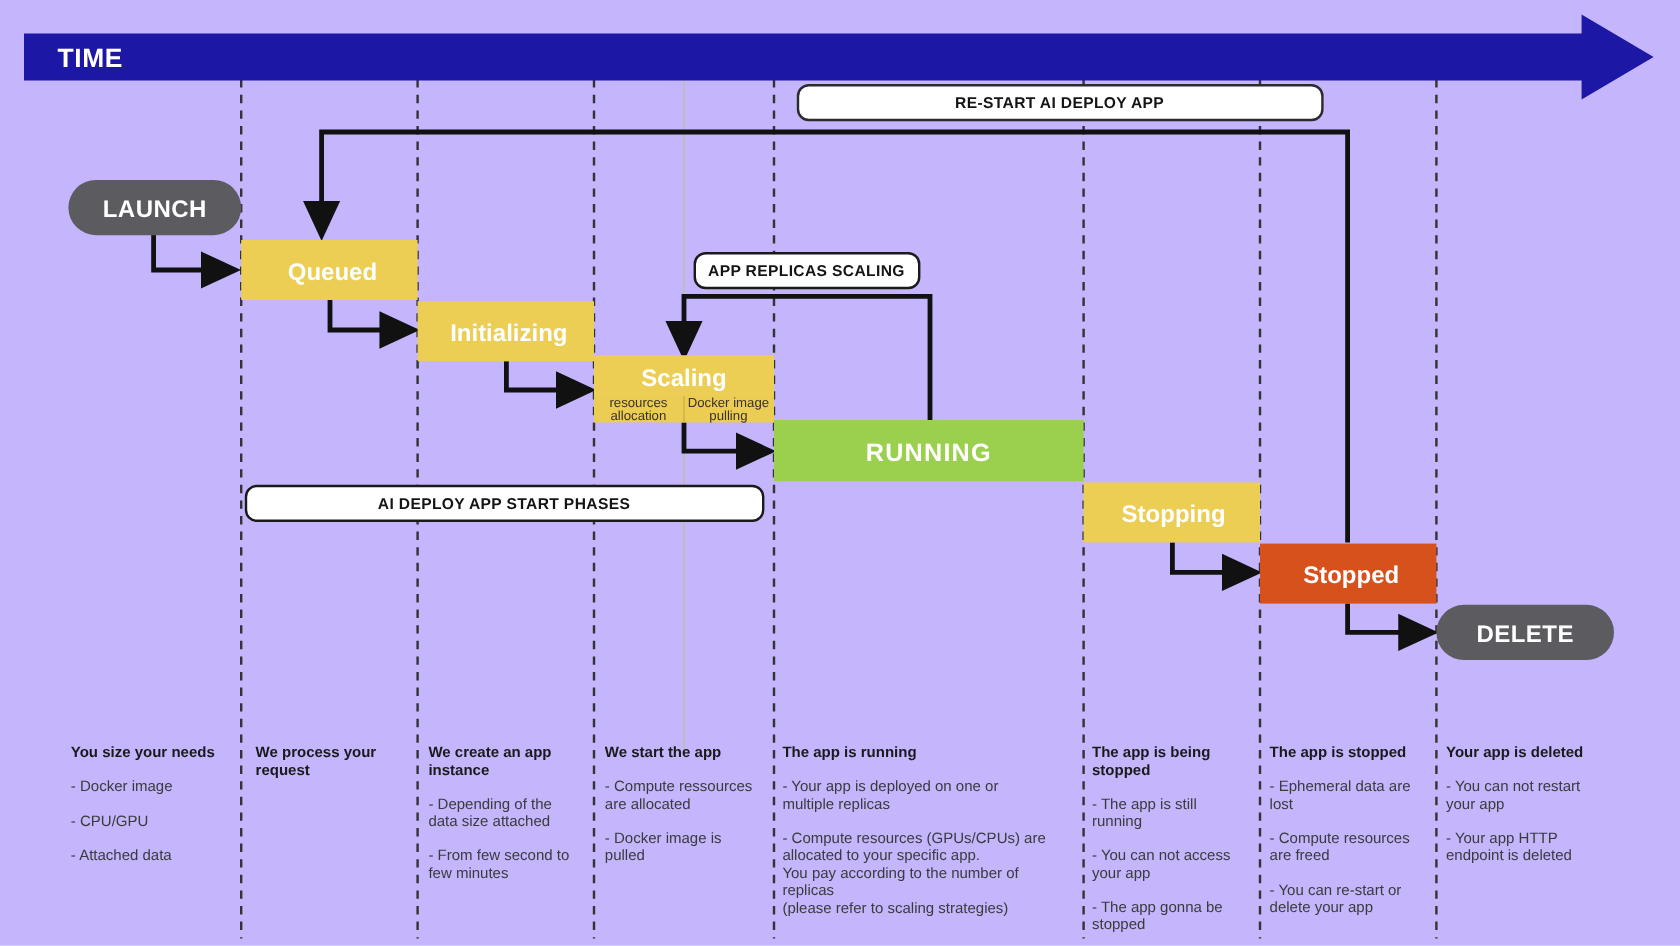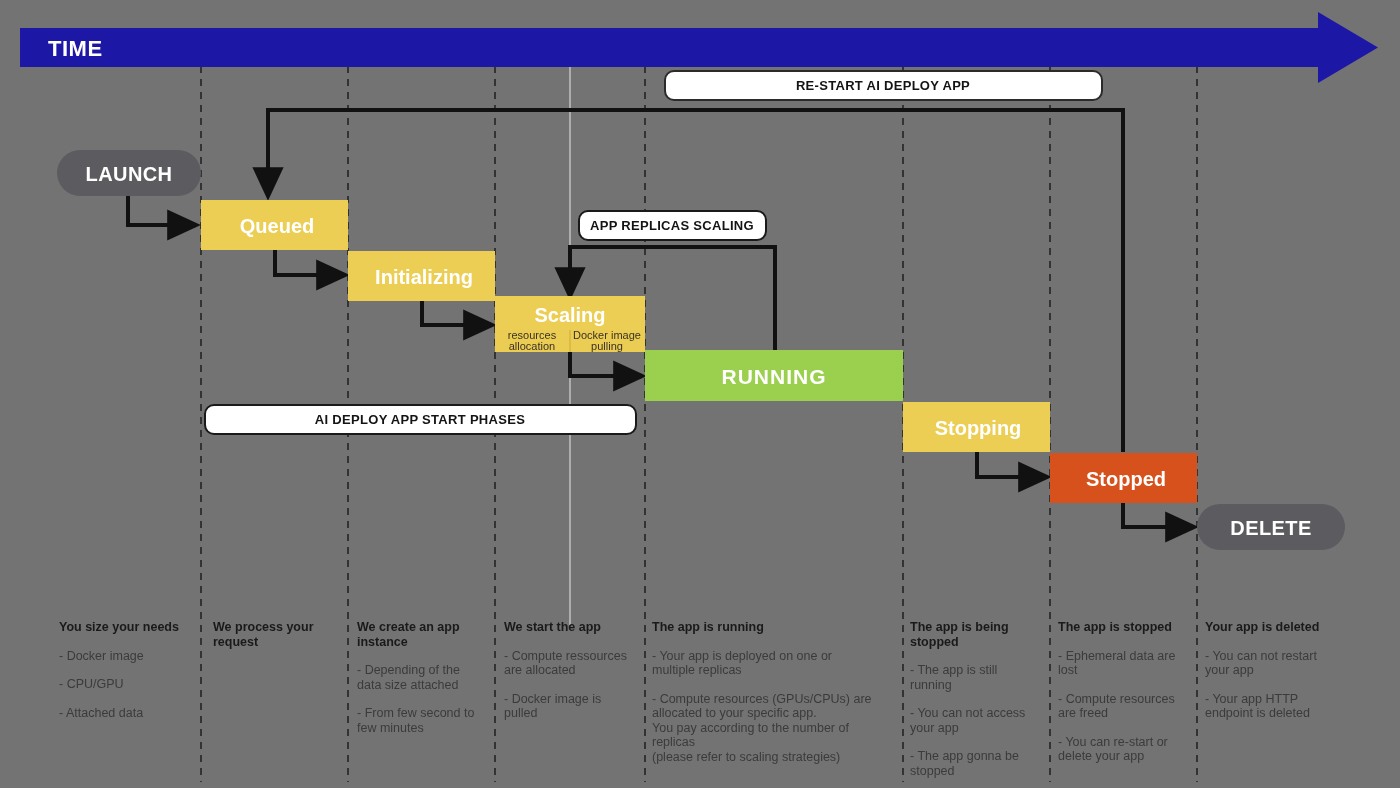--- a/index.html
+++ b/index.html
@@ -2,21 +2,21 @@
 <html><head>
 <meta charset="utf-8">
 <style>
   html,body{margin:0;padding:0;background:#ffffff;}
   body{
     width:1400px;height:788px;
     font-family:"Liberation Sans","DejaVu Sans",sans-serif;
     -webkit-font-smoothing:antialiased;
     overflow:hidden;
   }
-  #stage{position:relative;width:1400px;height:788px;background:#737373;}
+  #stage{position:relative;width:1400px;height:788px;background:#c4b5fd;}
   svg.layer{position:absolute;left:0;top:0;width:1400px;height:788px;}
 
   
   .time-label{font-size:22px;font-weight:bold;fill:#ffffff;letter-spacing:.5px;}
   .pill-label{font-size:20px;font-weight:bold;fill:#ffffff;letter-spacing:.4px;}
   .state-label{font-size:20px;font-weight:bold;fill:#ffffff;}
   .state-label-lg{font-size:21px;font-weight:bold;fill:#ffffff;letter-spacing:1px;}
   .sub-label{font-size:11px;fill:#3a3226;}
   .callout-label{font-size:13px;font-weight:bold;fill:#141414;letter-spacing:.3px;}
   .col-title{font-size:12.5px;font-weight:bold;fill:#1a1a1a;}

